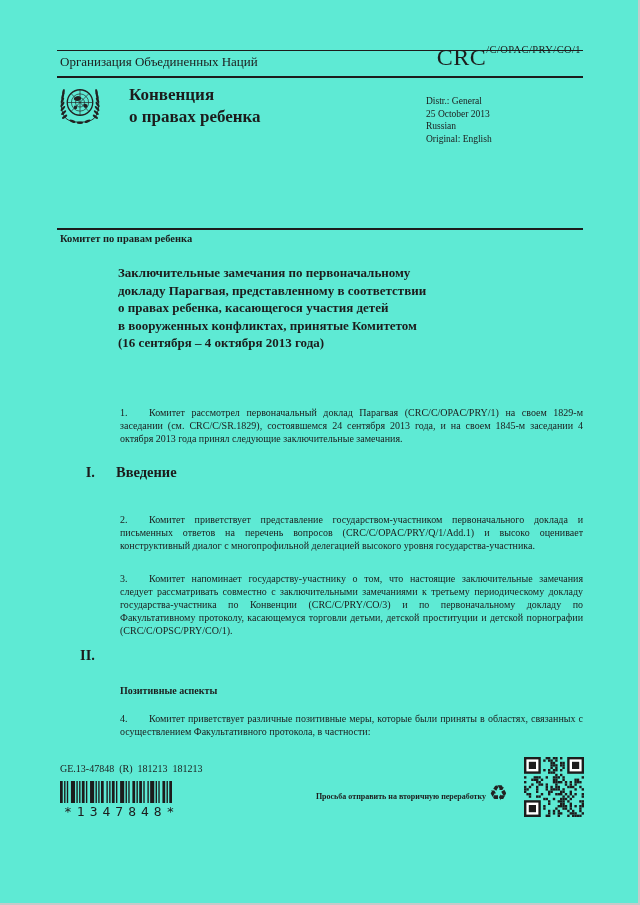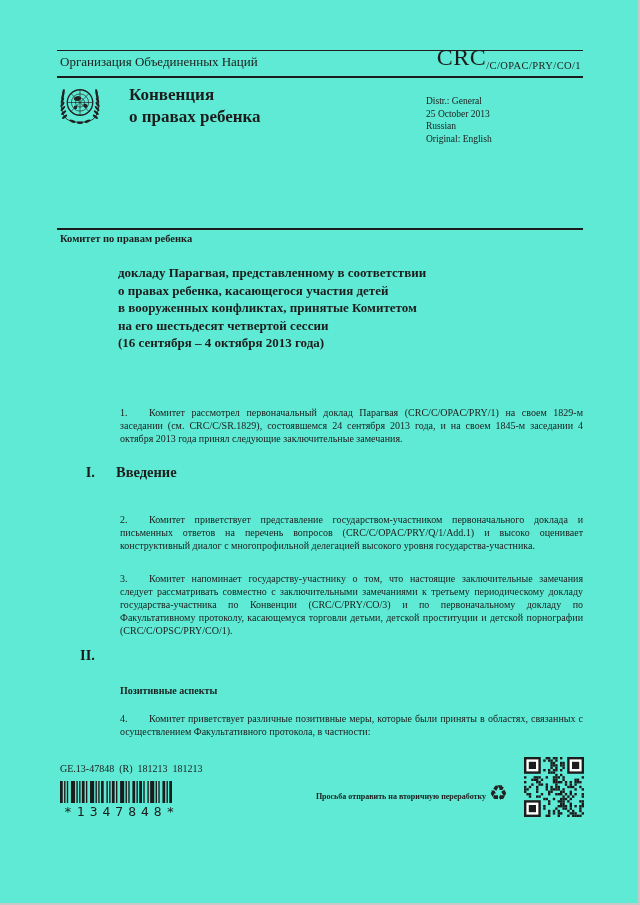--- a/index.html
+++ b/index.html
@@ -8,21 +8,21 @@
     font-family:"Liberation Serif","DejaVu Serif",serif;color:#1c1c1c;
     overflow:hidden;border-right:2px solid #c9c9c9;border-bottom:2px solid #c9c9c9;
     box-sizing:border-box;
   }
   .abs{position:absolute;}
   .rule{position:absolute;left:57px;width:526px;background:#1c1c1c;}
   .rule-top{top:50px;height:1px;}
   .rule-two{top:76px;height:2px;}
   .rule-thick{top:228px;height:2px;}
   .org-name{left:60px;top:54px;font-size:13px;}
-  .doc-symbol{top:44px;right:57px;display:flex;align-items:flex-end;}
+  .doc-symbol{top:44px;right:57px;display:flex;align-items:flex-start;}
   .doc-symbol .big{font-size:24px;letter-spacing:.5px;}
   .doc-symbol .small{font-size:10.5px;letter-spacing:.4px;}
   .emblem{left:56px;top:82px;}
   .conv-title{left:129px;top:84px;font-weight:bold;font-size:17px;line-height:22px;}
   .distr{left:426px;top:95px;font-size:9.5px;line-height:12.6px;}
   .committee{left:60px;top:233px;font-weight:bold;font-size:10.5px;}
   .doc-title{left:118px;top:264px;font-weight:bold;font-size:13px;line-height:17.5px;}
   .para{left:120px;width:463px;font-size:10px;line-height:13px;text-align:justify;}
   .para .pnum{display:inline-block;width:29px;}
   .p1{top:396px;} .p2{top:503px;} .p3{top:562px;} .p4{top:702px;}
@@ -110,24 +110,24 @@
     <div>25 October 2013</div>
     <div>Russian</div>
     <div>Original: English</div>
   </div>
 
   <div class="rule rule-thick"></div>
 
   <div class="abs committee">Комитет по правам ребенка</div>
 
   <div class="abs doc-title">
+    <div>Заключительные замечания по первоначальному</div>
     <div>докладу Парагвая, представленному в соответствии</div>
     <div>о правах ребенка, касающегося участия детей</div>
     <div>в вооруженных конфликтах, принятые Комитетом</div>
-    <div>на его шестьдесят четвертой сессии</div>
     <div>(16 сентября – 4 октября 2013 года)</div>
   </div>
 
   <p class="abs para p1"><span class="pnum">1.</span><span>Комитет рассмотрел первоначальный доклад Парагвая (CRC/C/OPAC/PRY/1) на своем 1829-м заседании (см. CRC/C/SR.1829), состоявшемся 24 сентября 2013 года, и на своем 1845-м заседании 4 октября 2013 года принял следующие заключительные замечания.</span></p>
 
   <div class="abs sec-head s1">
     <span class="numeral">I.</span>
     <span class="sec-title">Введение</span>
   </div>
 

